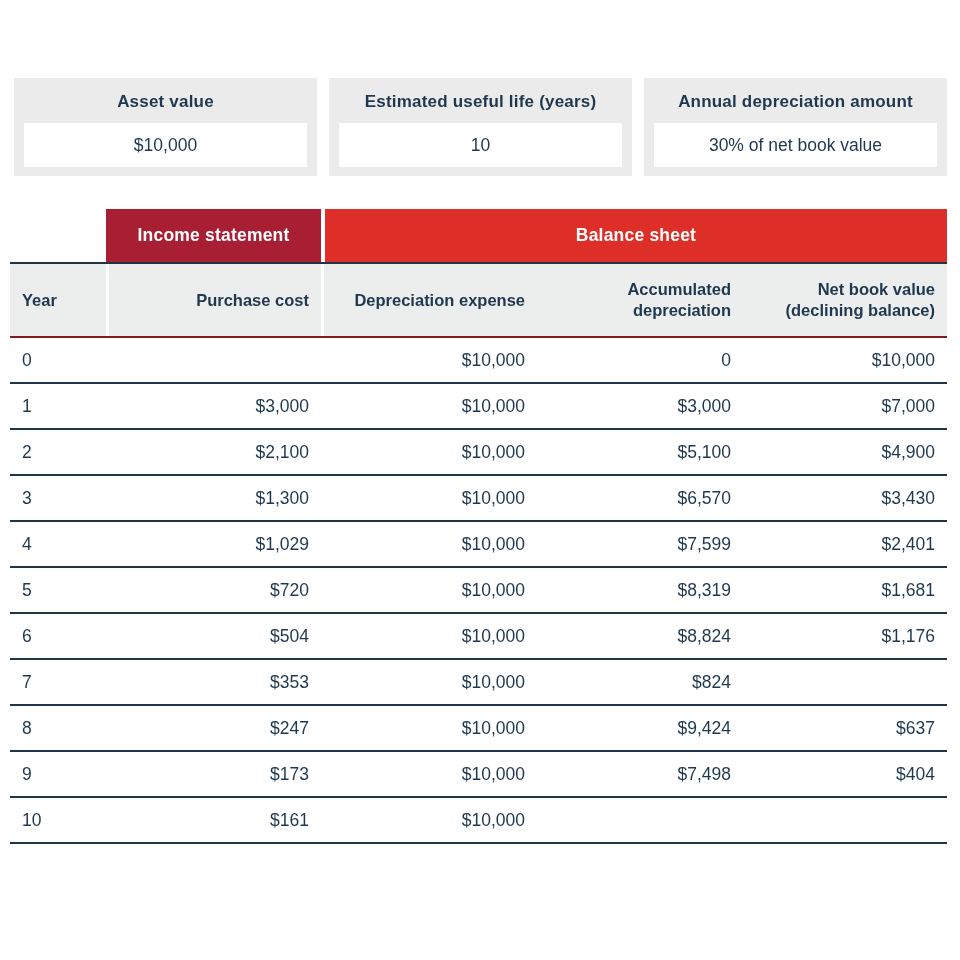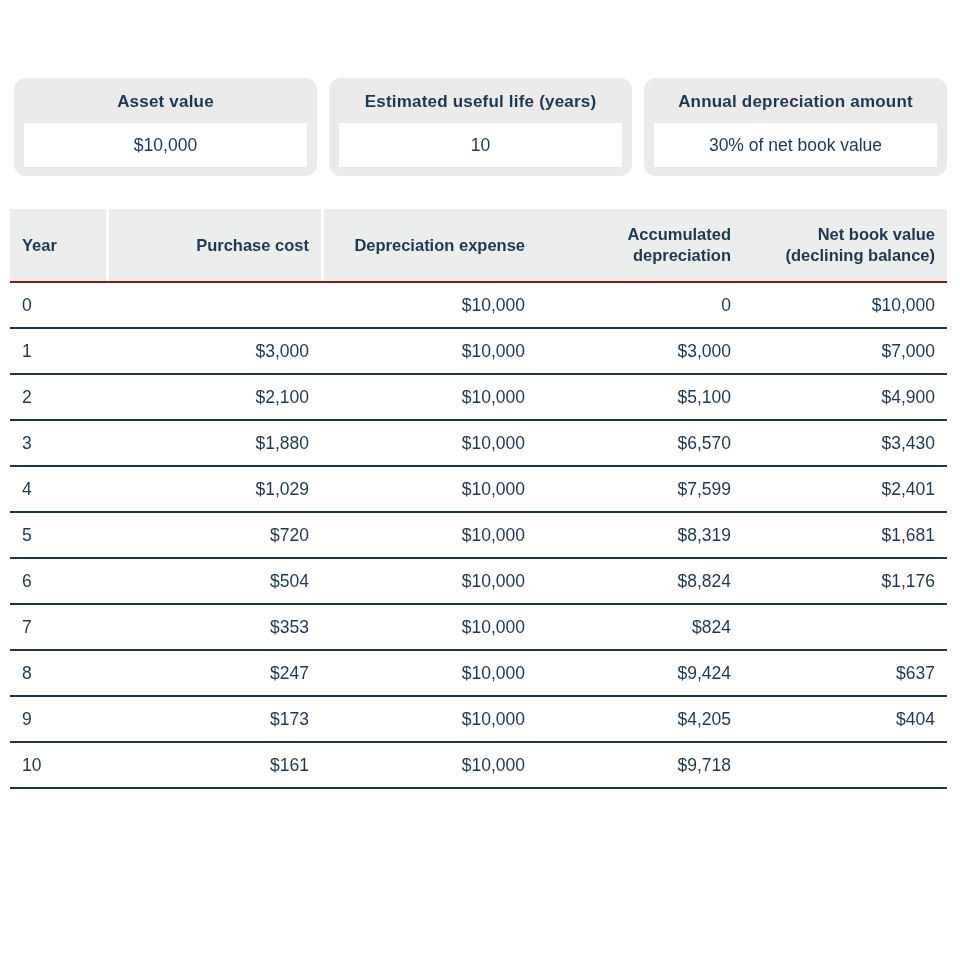--- a/index.html
+++ b/index.html
@@ -1,21 +1,21 @@
 <!DOCTYPE html>
 <html><head>
 <meta charset="utf-8">
 <style>
   * { margin:0; padding:0; box-sizing:border-box; }
   html,body { width:960px; height:960px; background:#ffffff;
     font-family:"Liberation Sans", sans-serif; color:#1f3850; }
 
   
   .inputs-row { display:flex; gap:12px; margin:78px 13px 0 14px; }
-  .input-card { flex:1; background:#ebebeb; padding:14px 10px 9px;border-radius:12px; }
+  .input-card { flex:1; background:#ebebeb; padding:14px 10px 9px; }
   .input-label { text-align:center; font-weight:700; font-size:17px;
     letter-spacing:.2px; margin-bottom:11px; white-space:nowrap; }
   .input-value-box { background:#ffffff; height:44px; display:flex;
     align-items:center; justify-content:center; font-size:17.5px;
     font-weight:500; }
 
   
   .table { margin:33px 0 0 10px; width:937px; }
   .grid5 { display:grid; grid-template-columns:96px 215px 216px 206px 204px; }
 
@@ -53,20 +53,25 @@
     <div class="input-value-box">10</div>
   </div>
   <div class="input-card">
     <div class="input-label">Annual depreciation amount</div>
     <div class="input-value-box">30% of net book value</div>
   </div>
 </div>
 
 <div class="table">
 
+  <div class="band">
+    <div></div>
+    <div class="band-cell band-income">Income statement</div>
+    <div class="band-cell band-balance">Balance sheet</div>
+  </div>
 
   <div class="subheader grid5">
     <div class="sh-cell">Year</div>
     <div class="sh-cell right sep">Purchase cost</div>
     <div class="sh-cell right sep">Depreciation expense</div>
     <div class="sh-cell right">Accumulated depreciation</div>
     <div class="sh-cell right">Net book value (declining balance)</div>
   </div>
 
   <div>
@@ -86,21 +91,21 @@
       </div>
       <div class="trow">
         <div class="cell c0">2</div>
         <div class="cell c1">$2,100</div>
         <div class="cell c2">$10,000</div>
         <div class="cell c3">$5,100</div>
         <div class="cell c4">$4,900</div>
       </div>
       <div class="trow">
         <div class="cell c0">3</div>
-        <div class="cell c1">$1,880</div>
+        <div class="cell c1">$1,300</div>
         <div class="cell c2">$10,000</div>
         <div class="cell c3">$6,570</div>
         <div class="cell c4">$3,430</div>
       </div>
       <div class="trow">
         <div class="cell c0">4</div>
         <div class="cell c1">$1,029</div>
         <div class="cell c2">$10,000</div>
         <div class="cell c3">$7,599</div>
         <div class="cell c4">$2,401</div>
@@ -129,23 +134,22 @@
         <div class="cell c0">8</div>
         <div class="cell c1">$247</div>
         <div class="cell c2">$10,000</div>
         <div class="cell c3">$9,424</div>
         <div class="cell c4">$637</div>
       </div>
       <div class="trow">
         <div class="cell c0">9</div>
         <div class="cell c1">$173</div>
         <div class="cell c2">$10,000</div>
-        <div class="cell c3">$4,205</div>
+        <div class="cell c3">$7,498</div>
         <div class="cell c4">$404</div>
       </div>
       <div class="trow">
         <div class="cell c0">10</div>
         <div class="cell c1">$161</div>
         <div class="cell c2">$10,000</div>
-        <div class="cell c3">$9,718</div>
       </div>
     </div>
 </div>
 
 </body></html>

